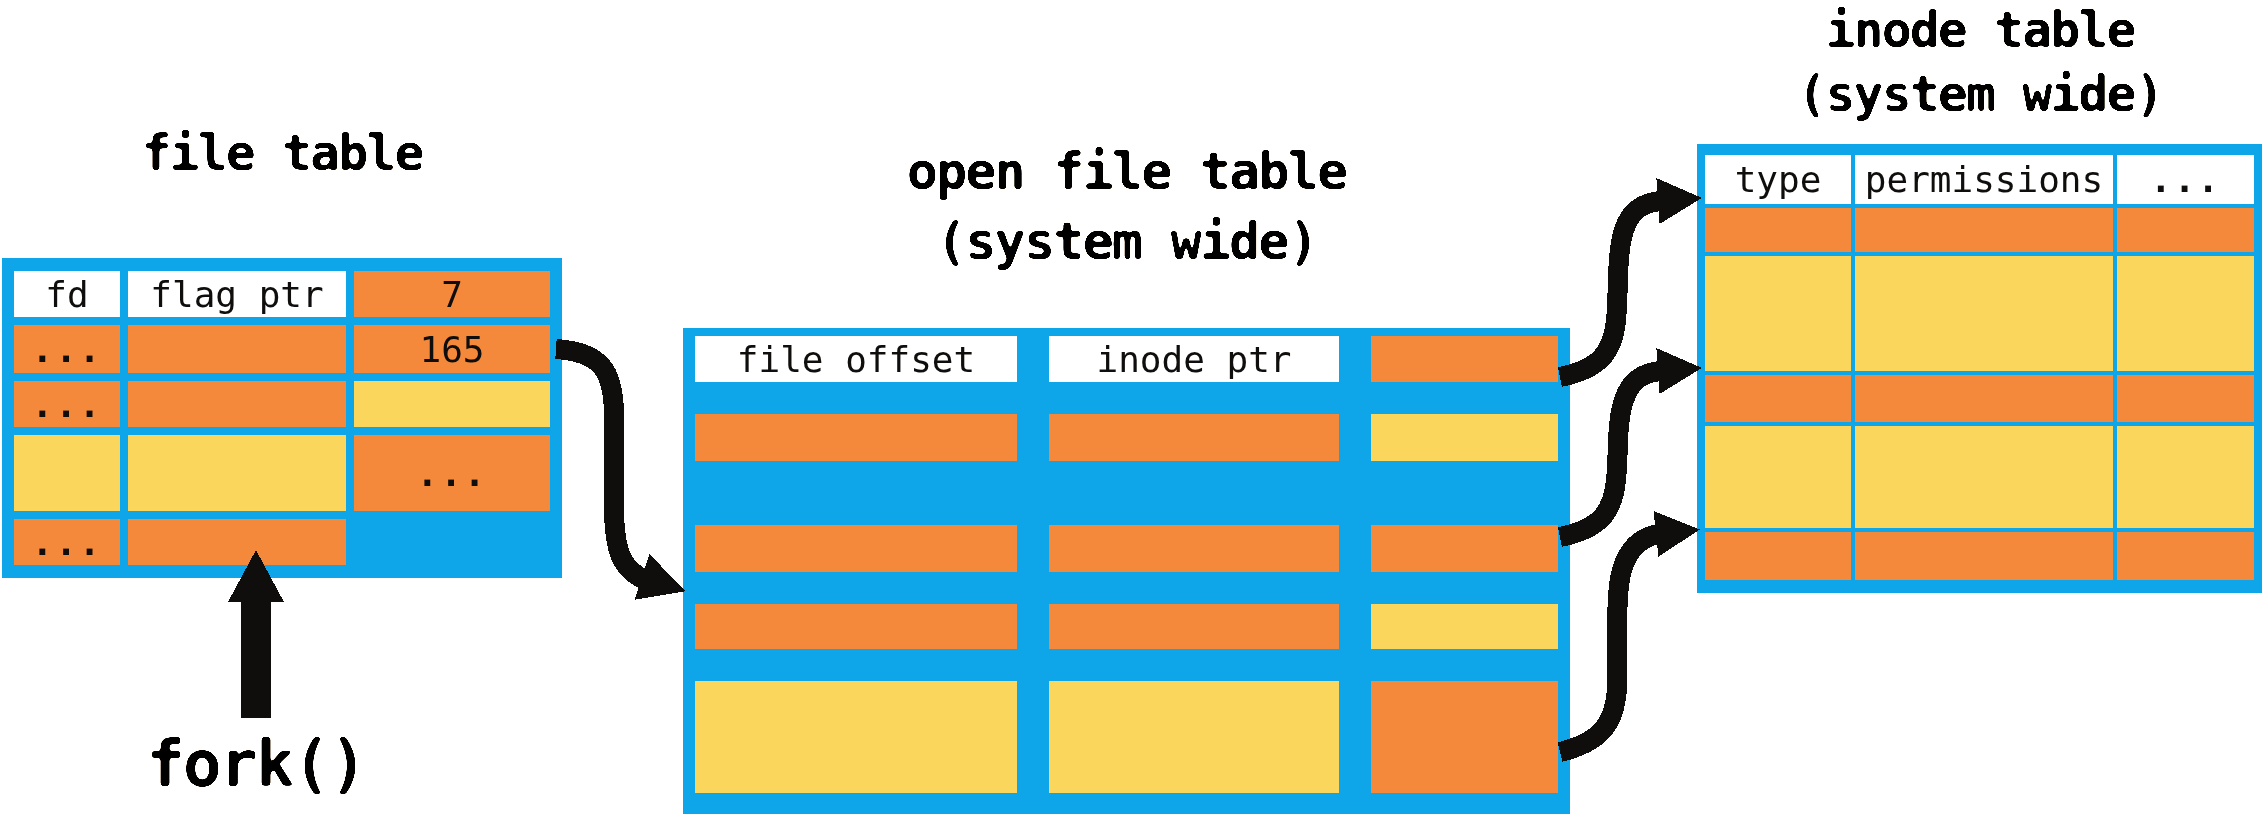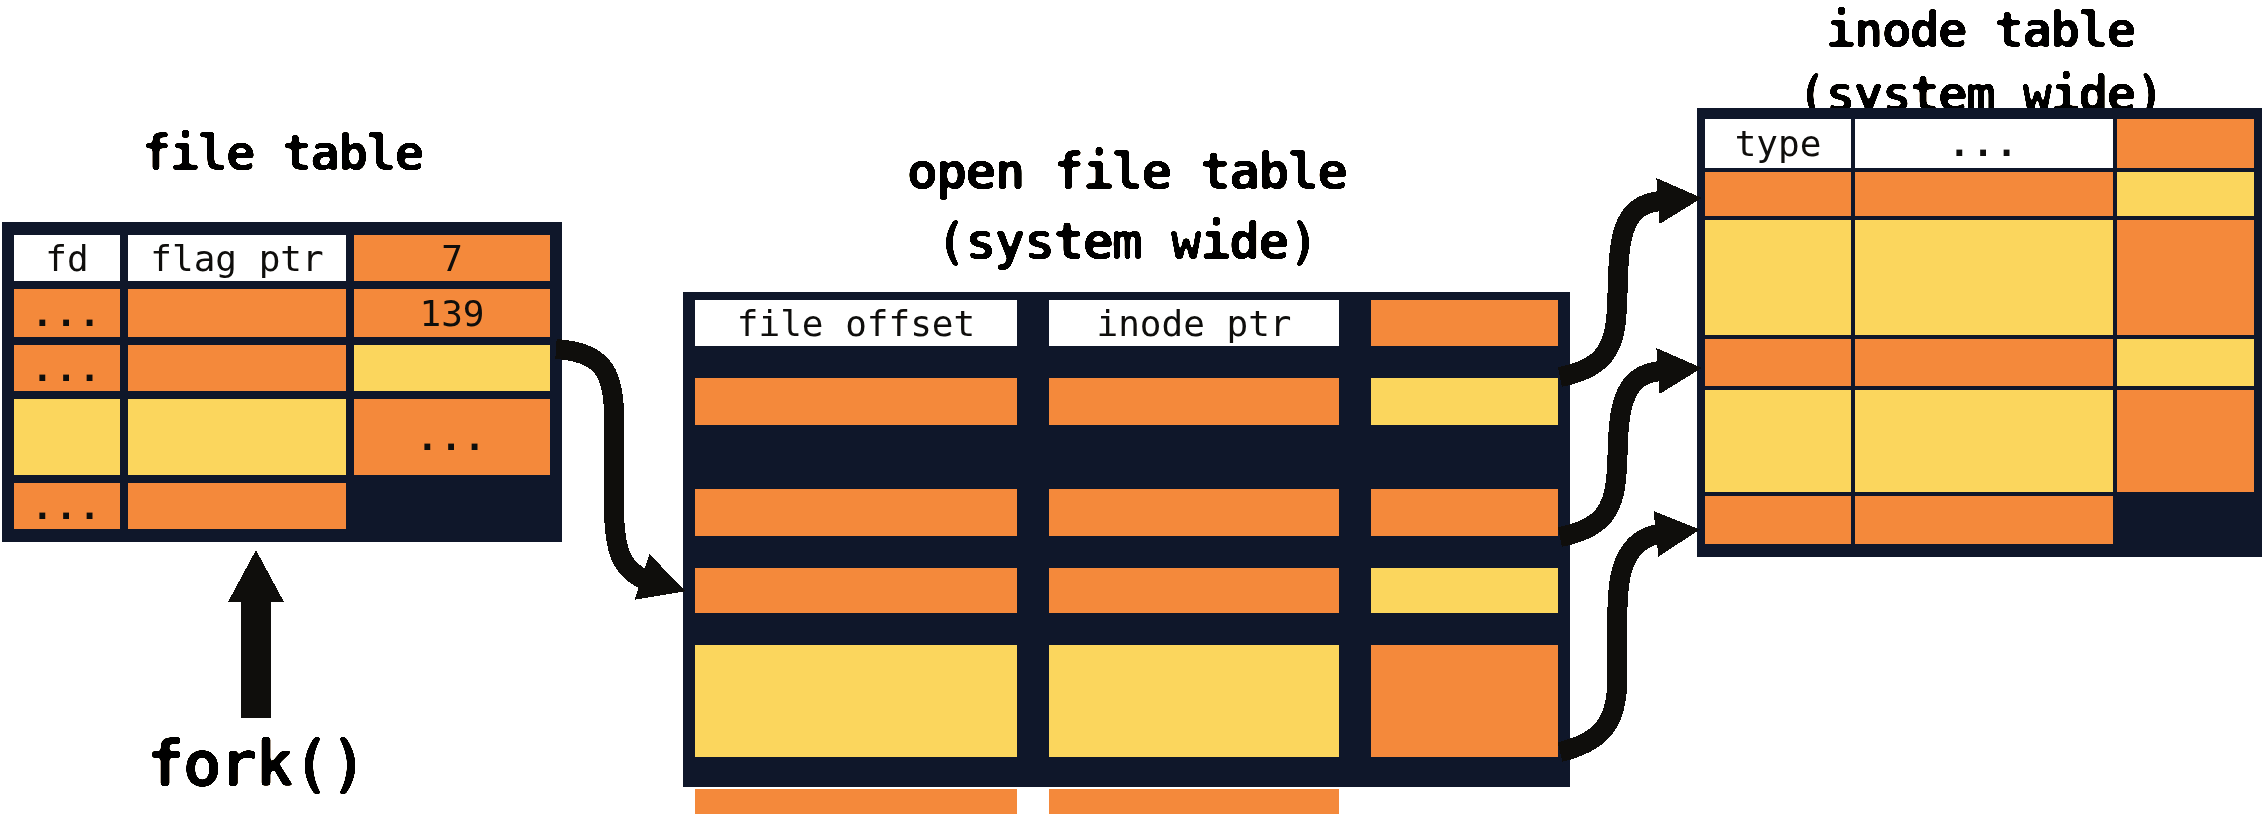--- a/index.html
+++ b/index.html
@@ -2,21 +2,21 @@
 <html><head>
 <meta charset="utf-8">
 <style>
   html,body{margin:0;padding:0;background:#ffffff;}
   .stage{
     position:relative;width:2267px;height:814px;background:#ffffff;overflow:hidden;
     font-family:"DejaVu Sans Mono","Liberation Mono",monospace;
   }
   
   .tbl{
-    position:absolute;display:grid;background:#0f172a;box-sizing:border-box;
+    position:absolute;display:grid;background:#0ea5e9;box-sizing:border-box;margin-top:36px;
   }
   .tbl .cell{
     display:flex;align-items:center;justify-content:center;
     font-size:36px;color:#0f0e0c;white-space:nowrap;overflow:hidden;
   }
   .cell.head{background:#ffffff;}
   .cell.orange{background:#F4893B;}
   .cell.yellow{background:#FBD65D;}
   .cell.dots{font-weight:bold;letter-spacing:2px;}
   .tbl-fd{
@@ -75,21 +75,21 @@
   <div class="pixel t-fork">fork()</div>
 
   <div class="tbl tbl-fd">
     <div class="cell head">fd</div>
     <div class="cell head">flag ptr</div>
 
     <div class="cell orange">7</div>
     <div class="cell orange dots">...</div>
     <div class="cell orange"></div>
 
-    <div class="cell orange">139</div>
+    <div class="cell orange">165</div>
     <div class="cell orange dots">...</div>
     <div class="cell orange"></div>
 
     <div class="cell yellow"></div>
     <div class="cell yellow"></div>
     <div class="cell yellow"></div>
 
     <div class="cell orange dots">...</div>
     <div class="cell orange dots">...</div>
     <div class="cell orange"></div>
@@ -119,20 +119,21 @@
     <div class="cell yellow"></div>
     <div class="cell yellow"></div>
 
     <div class="cell orange"></div>
     <div class="cell orange"></div>
     <div class="cell orange"></div>
   </div>
 
   <div class="tbl tbl-inode">
     <div class="cell head">type</div>
+    <div class="cell head">permissions</div>
     <div class="cell head dots">...</div>
 
     <div class="cell orange"></div>
     <div class="cell orange"></div>
     <div class="cell orange"></div>
 
     <div class="cell yellow"></div>
     <div class="cell yellow"></div>
     <div class="cell yellow"></div>
 

